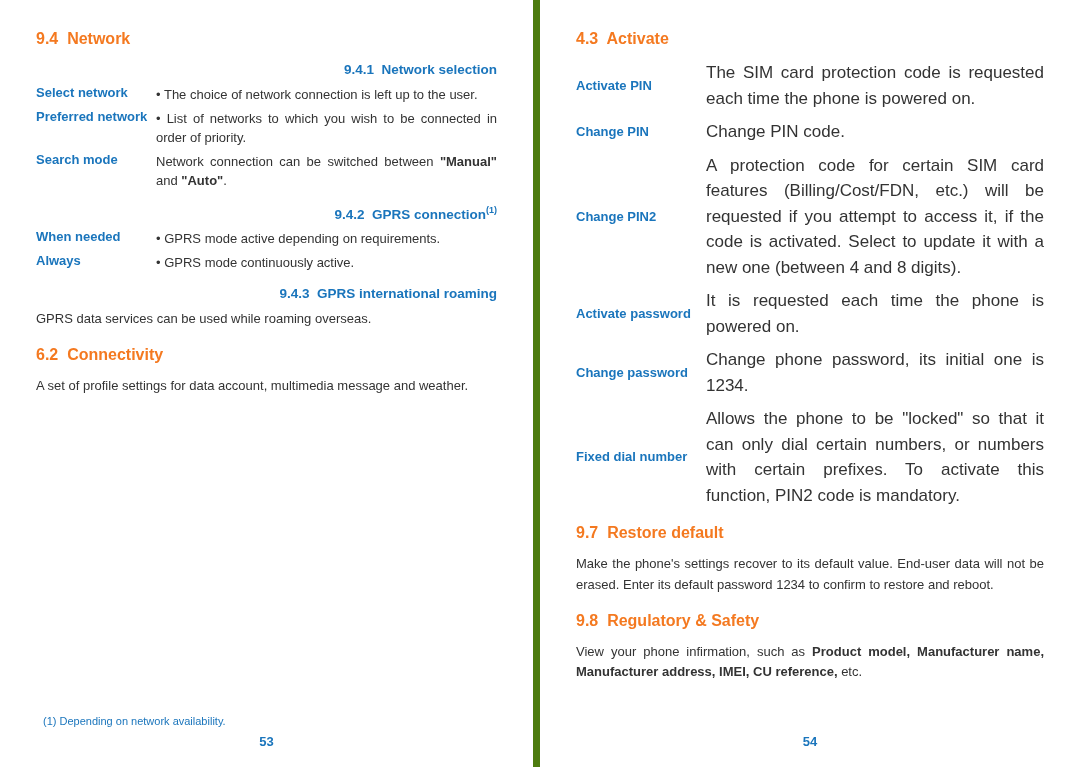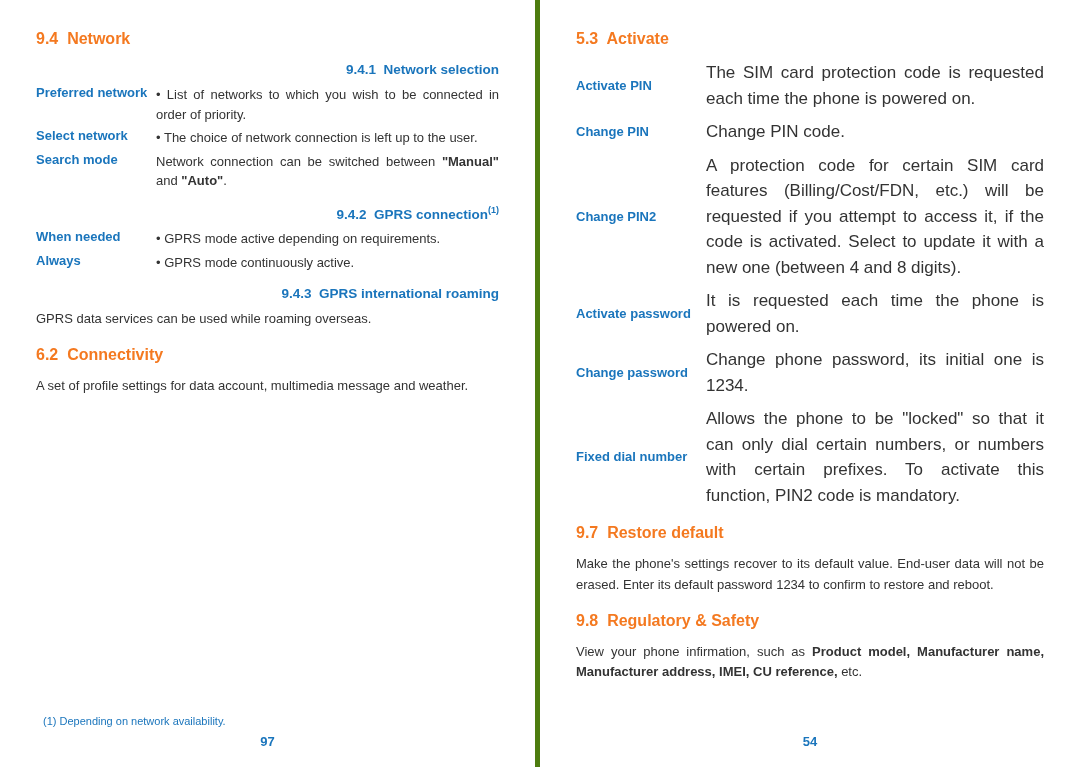--- a/index.html
+++ b/index.html
@@ -17,21 +17,21 @@
       display: flex;
       width: 100%;
       height: 100%;
     }
     .column {
       width: 50%;
       padding: 30px 36px 30px 36px;
       position: relative;
     }
     .column-left {
-      border-right: 5px solid #4d7c0f;
+      border-right: 7px solid #4d7c0f;
     }
     .orange { color: #f47920; }
     .blue { color: #1a75bc; }
     h2.section-title {
       color: #f47920;
       font-size: 16px;
       font-weight: bold;
       margin-bottom: 12px;
     }
     h3.subsection-title {
@@ -129,32 +129,32 @@
         <span class="orange">9.4</span>&nbsp;
         <span>Network</span>
       </h2>
 
       <h3 class="subsection-title">
         <span>9.4.1</span>&nbsp;
         <span>Network selection</span>
       </h3>
 
       <div class="bullet-row">
+        <span class="bullet-term">Select network</span>
+        <div class="bullet-desc">
+          <ul>
+              <li>The choice of network connection is left up to the user.</li>
+            </ul>
+        </div>
+      </div>
+      <div class="bullet-row">
         <span class="bullet-term">Preferred network</span>
         <div class="bullet-desc">
           <ul>
               <li>List of networks to which you wish to be connected in order of priority.</li>
-            </ul>
-        </div>
-      </div>
-      <div class="bullet-row">
-        <span class="bullet-term">Select network</span>
-        <div class="bullet-desc">
-          <ul>
-              <li>The choice of network connection is left up to the user.</li>
             </ul>
         </div>
       </div>
       <div class="bullet-row">
         <span class="bullet-term">Search mode</span>
         <div class="bullet-desc">
           Network connection can be switched between <strong>"Manual"</strong> and <strong>"Auto"</strong>.
         </div>
       </div>
 
@@ -192,28 +192,28 @@
         <span class="orange">6.2</span>&nbsp;
         <span>Connectivity</span>
       </h2>
       <p class="plain-text">A set of profile settings for data account, multimedia message and weather.</p>
     </div>
 
     <div class="footnote">
       <span class="blue">(1)   Depending on network availability.</span>
     </div>
 
-    <div class="page-number">97</div>
+    <div class="page-number">53</div>
   </div>
 
   <div class="column column-right">
 
     <div class="section-block">
       <h2 class="section-title">
-        <span class="orange">5.3</span>&nbsp;
+        <span class="orange">4.3</span>&nbsp;
         <span>Activate</span>
       </h2>
 
       <div class="security-row">
         <span class="security-term">Activate PIN</span>
         <span class="security-desc">The SIM card protection code is requested each time the phone is powered on.</span>
       </div>
       <div class="security-row">
         <span class="security-term">Change PIN</span>
         <span class="security-desc">Change PIN code.</span>

